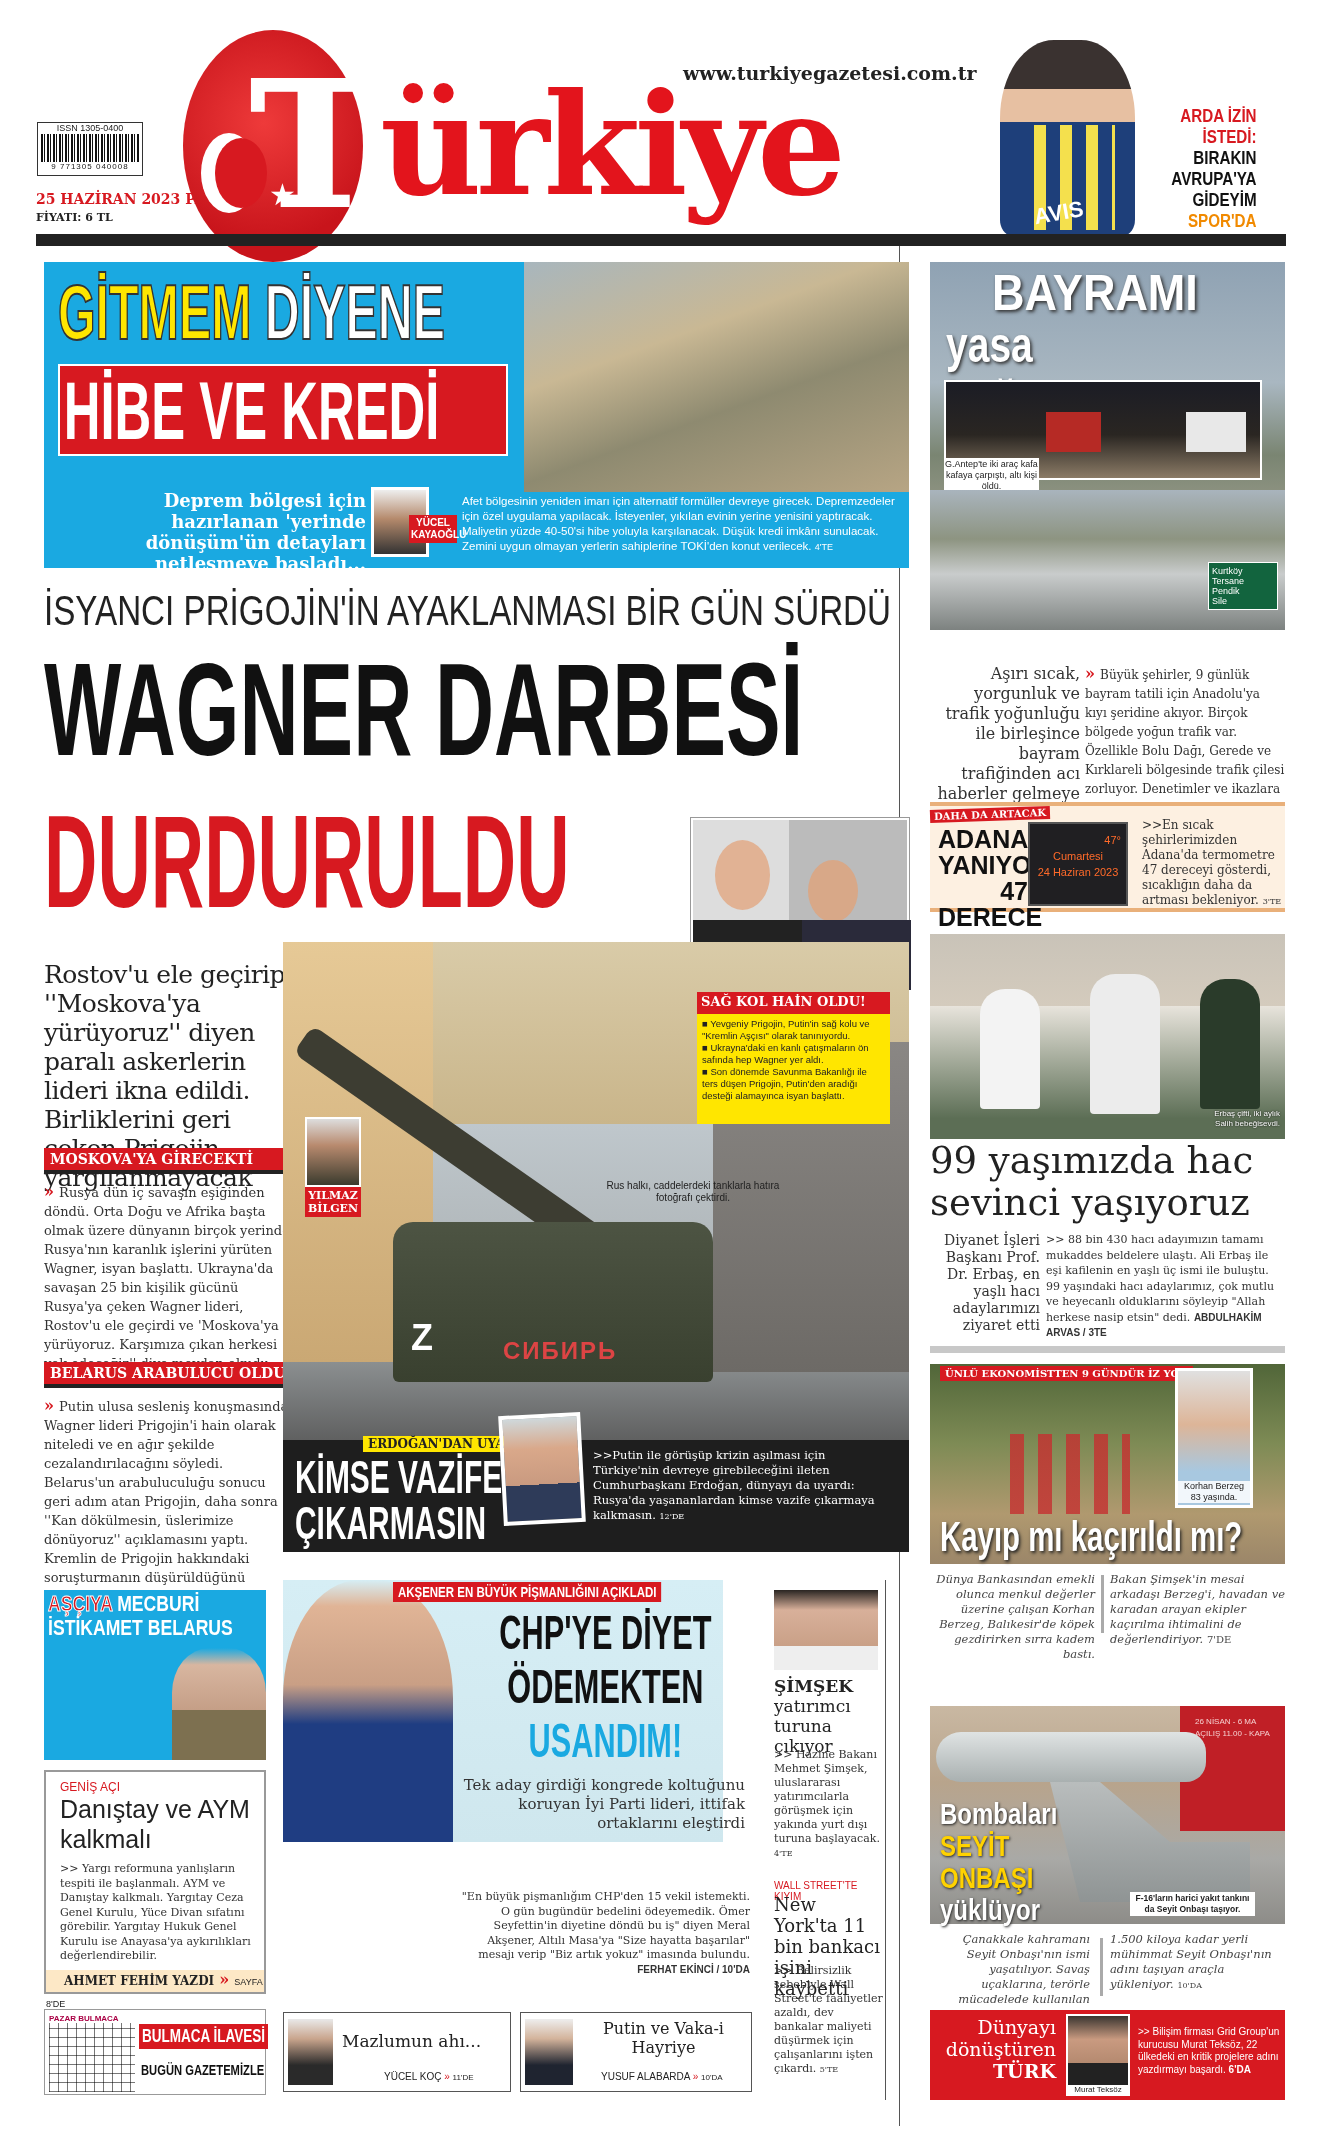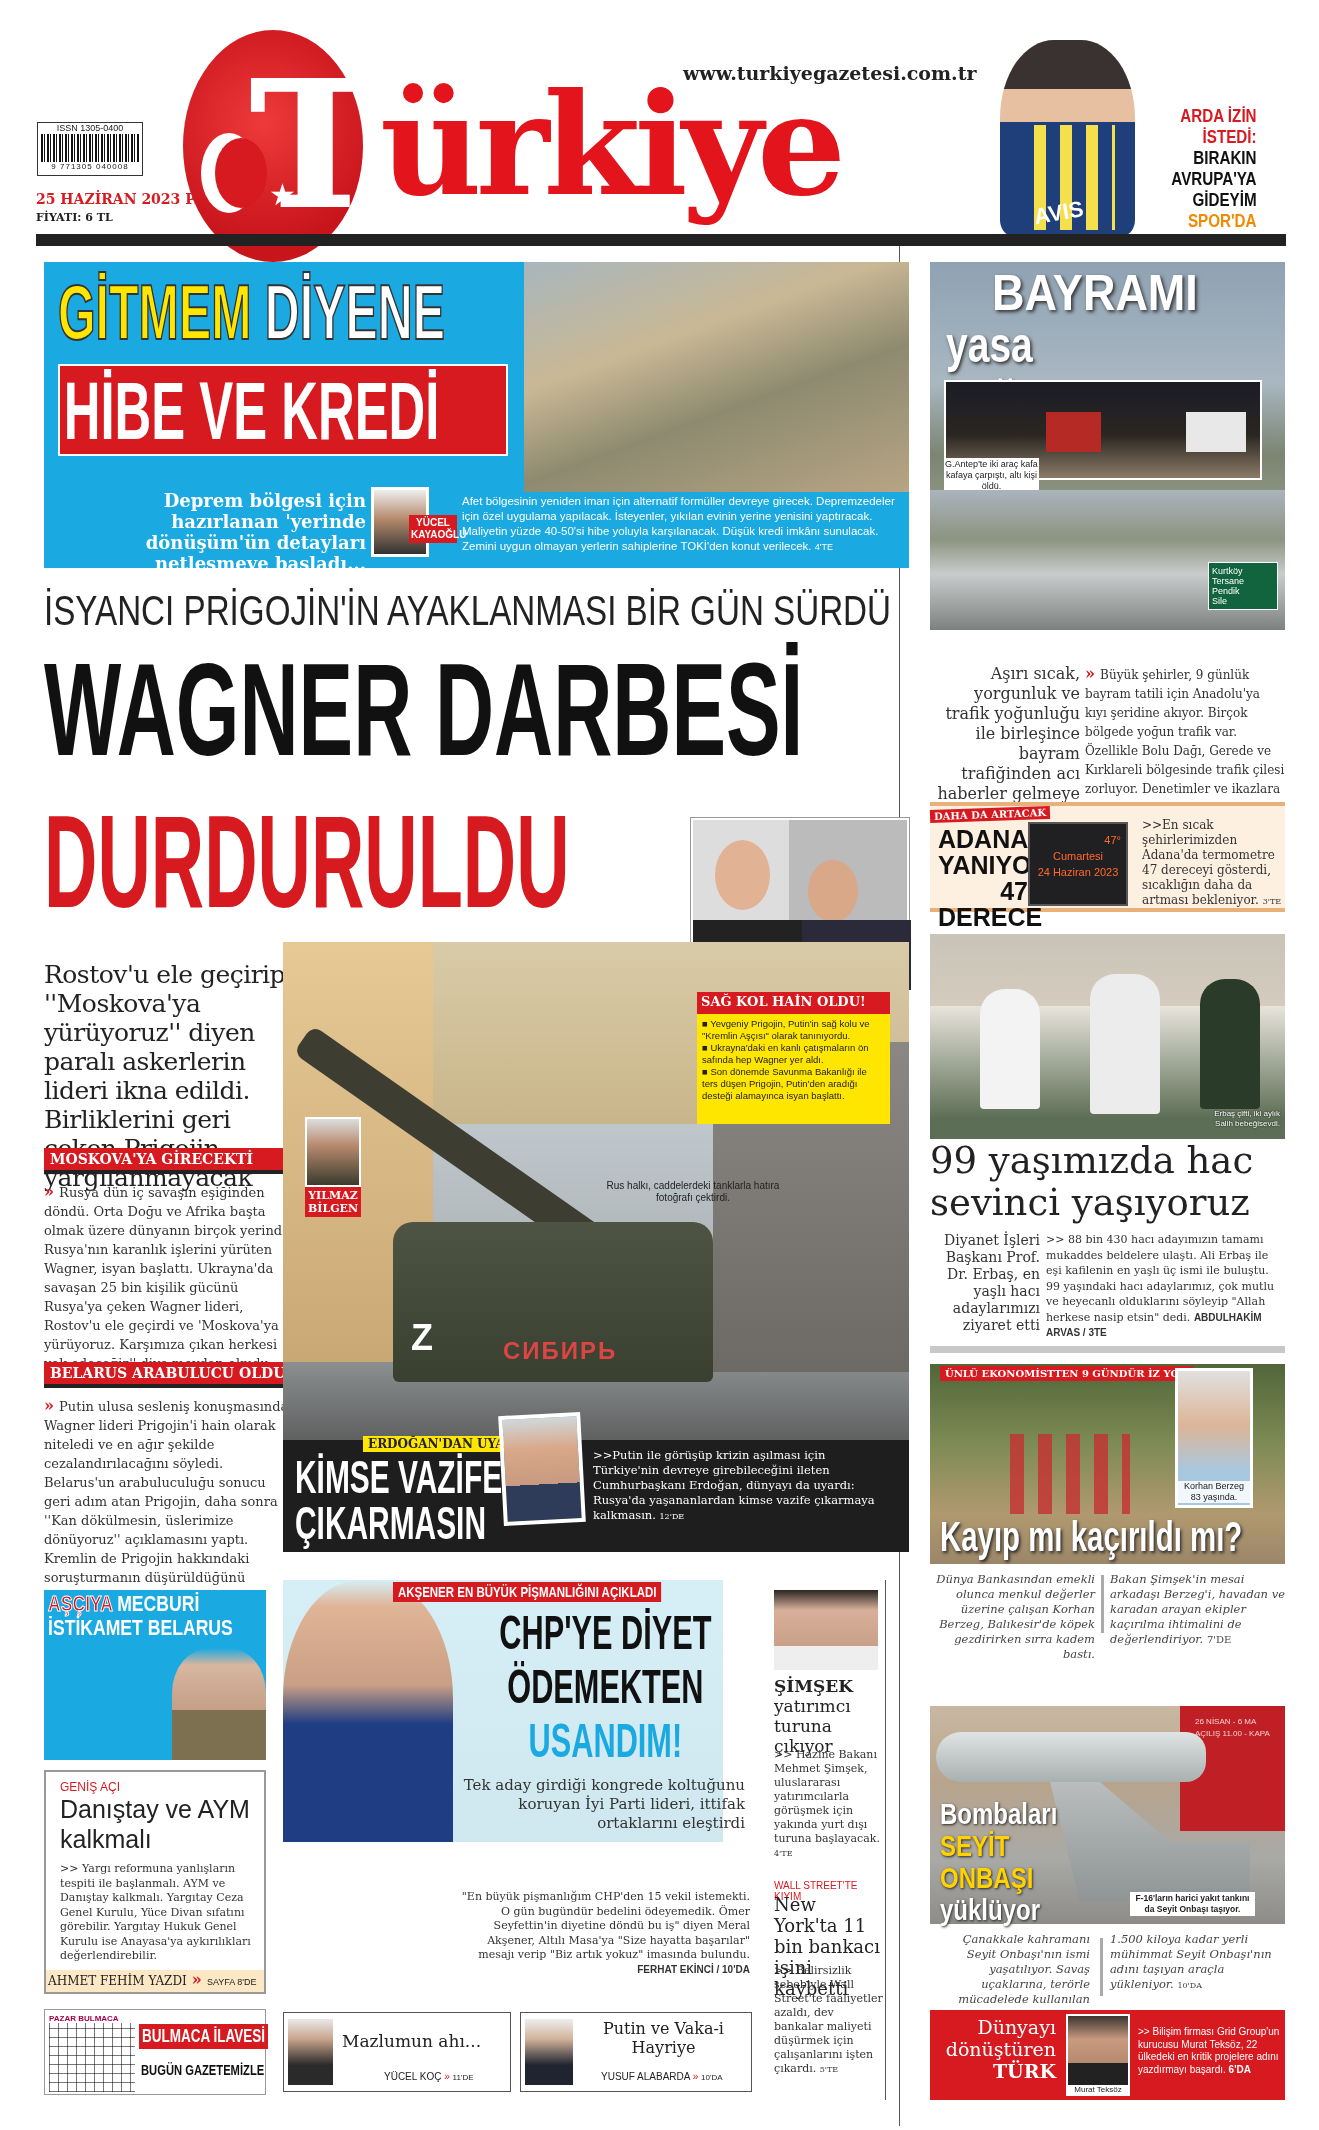--- a/index.html
+++ b/index.html
@@ -245,21 +245,21 @@
     <div style="color:#fff">İSTİKAMET BELARUS</div>
   </div>
   <div class="abs" style="left:128px;top:58px;width:94px;height:112px;background:linear-gradient(180deg,#1aa9e1 0,#d8b6a0 15%,#c59f87 55%,#7d7050 55%);border-radius:40% 40% 0 0"></div>
 </div>
 
 <div class="abs" style="left:44px;top:1770px;width:222px;height:224px;border:2px solid #999">
   <div class="abs sans" style="left:14px;top:8px;color:#d71920;font-size:12px">GENİŞ AÇI</div>
   <div class="abs sans" style="left:14px;top:22px;width:200px;font-size:25px;line-height:30px;color:#222">Danıştay ve AYM kalkmalı</div>
   <div class="abs serif" style="left:14px;top:90px;width:200px;font-size:11px;line-height:14.5px;color:#333">&gt;&gt; Yargı reformuna yanlışların tespiti ile başlanmalı. AYM ve Danıştay kalkmalı. Yargıtay Ceza Genel Kurulu, Yüce Divan sıfatını görebilir. Yargıtay Hukuk Genel Kurulu ise Anayasa'ya aykırılıkları değerlendirebilir.</div>
   <div class="abs" style="left:0;top:198px;width:218px;height:22px;background:#fde8c6">
-    <span style="font-size:12px;font-weight:normal;padding-left:2px;line-height:22px">AHMET FEHİM YAZDI</span>
+    <span style="font-size:12px;font-weight:bold;padding-left:18px;line-height:22px">AHMET FEHİM YAZDI</span>
     <span class="red" style="font-weight:bold">»</span>
     <span class="sans" style="font-size:9px">SAYFA 8'DE</span>
   </div>
 </div>
 
 <div class="abs" style="left:44px;top:2009px;width:222px;height:86px;border:1px solid #999">
   <div class="abs" style="left:4px;top:4px;width:86px;height:78px;background:repeating-linear-gradient(0deg,#777 0 1px,#fff 1px 9px),repeating-linear-gradient(90deg,#777 0 1px,#fff 1px 9px);background-blend-mode:multiply">
     <div class="sans" style="background:#fff;color:#a04;font-size:8px;font-weight:bold">PAZAR BULMACA</div>
   </div>
   <div class="abs cond" style="left:94px;top:14px;background:#d71920;color:#fff;font-size:18px;padding:2px 4px;transform:scaleX(.75);white-space:nowrap">BULMACA İLAVESİ</div>

